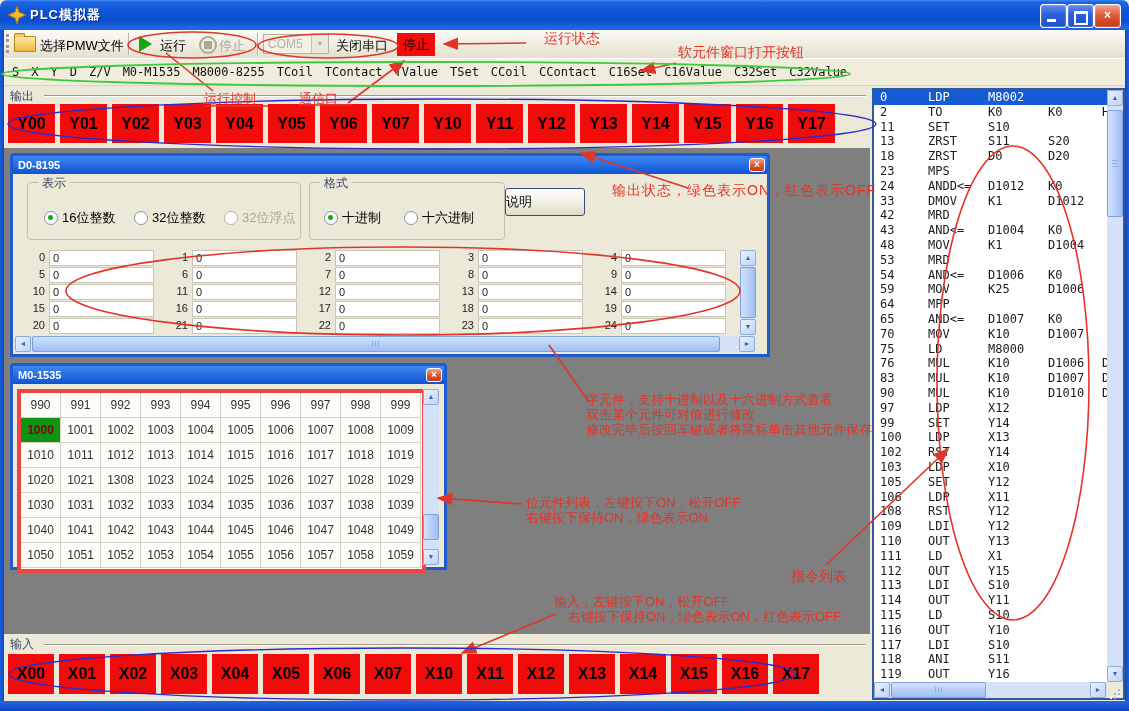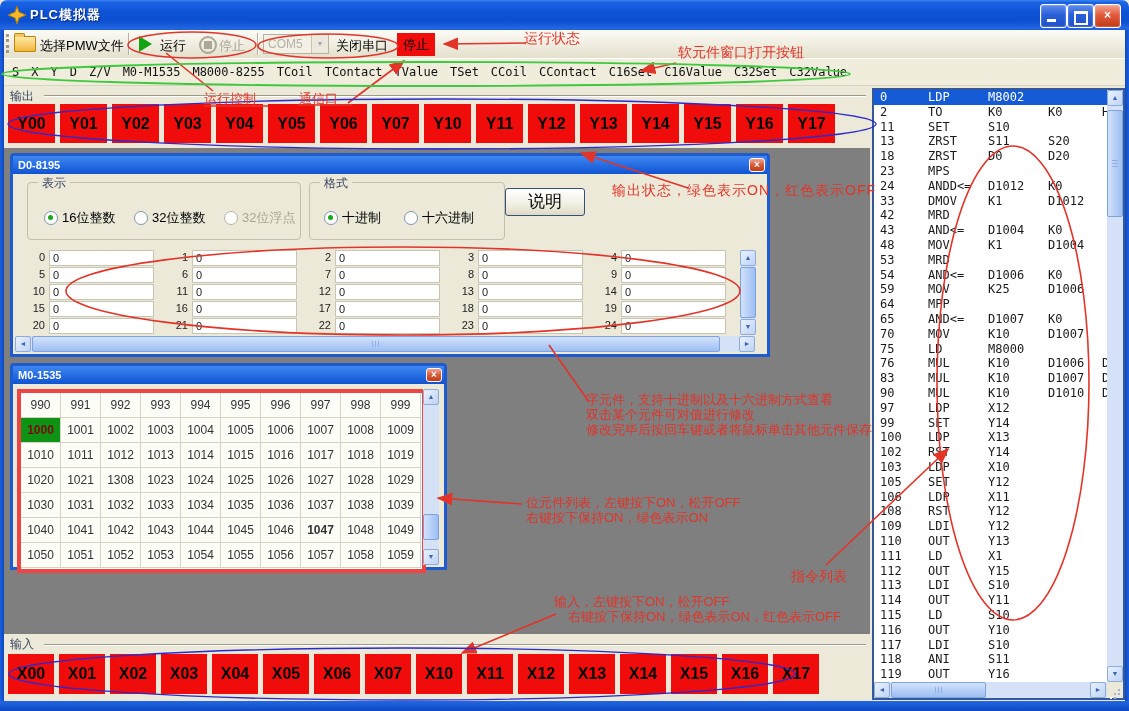--- a/index.html
+++ b/index.html
@@ -64,21 +64,21 @@
     text-align:center;line-height:12px;box-sizing:border-box;}
   .cbody{position:relative;width:100%;}
   .group{position:absolute;border:1px solid #C3BFAA;border-radius:4px;}
   .glabel{position:absolute;left:10px;top:-8px;background:#ECE9D8;padding:0 4px;font-size:12px;color:#3A4662;}
   .radio-item{position:absolute;display:flex;align-items:center;gap:4px;font-size:13px;color:#000;}
   .radio{width:12px;height:12px;border:1px solid #7E95AB;border-radius:50%;background:#fff;position:relative;flex:none;}
   .radio.on:after{content:"";position:absolute;left:2.5px;top:2.5px;width:5px;height:5px;border-radius:50%;background:#17A817;}
   .radio-item.dis{color:#A9A697;}
   .radio-item.dis .radio{border-color:#B9B5A2;}
   .xpbtn{position:absolute;border:1px solid #33517C;border-radius:3px;background:linear-gradient(180deg,#FFFFFF,#F1EFE2 60%,#DDD9C6);
-    text-align:center;font-size:17px;color:#000;}
+    text-align:left;font-size:13px;color:#000;}
   .dgrid{position:absolute;}
   .dcell{position:absolute;width:143px;height:17px;font-size:11px;}
   .didx{position:absolute;left:0;top:1px;width:26px;text-align:right;color:#222;}
   .dval{position:absolute;left:30px;top:0;width:100px;height:14px;background:#fff;border:1px solid #C9C5B4;
     padding-left:3px;color:#222;line-height:14px;}
   .mgrid{position:absolute;background:#fff;border:4px solid #ef4444;}
   .mcell{position:absolute;width:40px;height:25px;box-sizing:border-box;border-right:1px solid #D6D3C4;
     border-bottom:1px solid #D6D3C4;background:#FDFDF8;display:flex;align-items:center;justify-content:center;
     font-size:12px;color:#333;}
   .mcell.on{background:var(--on-green);color:#7A0A0A;font-weight:bold;}
@@ -406,21 +406,21 @@
           <div class="mcell" style="left: 280px; top: 100px;">1037</div>
           <div class="mcell" style="left: 320px; top: 100px; text-align: right;">1038</div>
           <div class="mcell" style="left: 360px; top: 100px;">1039</div>
           <div class="mcell" style="left: 0px; top: 125px;">1040</div>
           <div class="mcell" style="left: 40px; top: 125px;">1041</div>
           <div class="mcell" style="left: 80px; top: 125px;">1042</div>
           <div class="mcell" style="left: 120px; top: 125px;">1043</div>
           <div class="mcell" style="left: 160px; top: 125px;">1044</div>
           <div class="mcell" style="left: 200px; top: 125px;">1045</div>
           <div class="mcell" style="left: 240px; top: 125px;">1046</div>
-          <div class="mcell" style="left: 280px; top: 125px; font-weight: bold;">1047</div>
+          <div class="mcell" style="left: 280px; top: 125px;">1047</div>
           <div class="mcell" style="left: 320px; top: 125px;">1048</div>
           <div class="mcell" style="left: 360px; top: 125px;">1049</div>
           <div class="mcell" style="left: 0px; top: 150px;">1050</div>
           <div class="mcell" style="left: 40px; top: 150px;">1051</div>
           <div class="mcell" style="left: 80px; top: 150px;">1052</div>
           <div class="mcell" style="left: 120px; top: 150px;">1053</div>
           <div class="mcell" style="left: 160px; top: 150px;">1054</div>
           <div class="mcell" style="left: 200px; top: 150px;">1055</div>
           <div class="mcell" style="left: 240px; top: 150px;">1056</div>
           <div class="mcell" style="left: 280px; top: 150px;">1057</div>
@@ -711,21 +711,21 @@
     </g>
     <g stroke="#3FC93F" stroke-width="1.8" fill="none">
       <ellipse cx="426" cy="74" rx="424" ry="12"></ellipse>
     </g>
     <g stroke="#2A2ACF" stroke-width="1.3" fill="none">
       <ellipse cx="442" cy="124" rx="434" ry="25"></ellipse>
       <ellipse cx="402" cy="674" rx="393" ry="26"></ellipse>
     </g>
   </svg>
 
-  <div class="ann big" style="left:524px;top:31px;">运行状态</div>
+  <div class="ann big" style="left:544px;top:31px;">运行状态</div>
   <div class="ann big" style="left:678px;top:45px;">软元件窗口打开按钮</div>
   <div class="ann" style="left:204px;top:91px;">运行控制</div>
   <div class="ann" style="left:299px;top:91px;">通信口</div>
   <div class="ann big" style="left:612px;top:183px;letter-spacing:1px;">输出状态，绿色表示ON，红色表示OFF</div>
   <div class="ann" style="left:586px;top:392px;">
     <div>字元件，支持十进制以及十六进制方式查看</div>
     <div>双击某个元件可对值进行修改</div>
     <div>修改完毕后按回车键或者将鼠标单击其他元件保存</div>
   </div>
   <div class="ann" style="left:526px;top:495px;">

